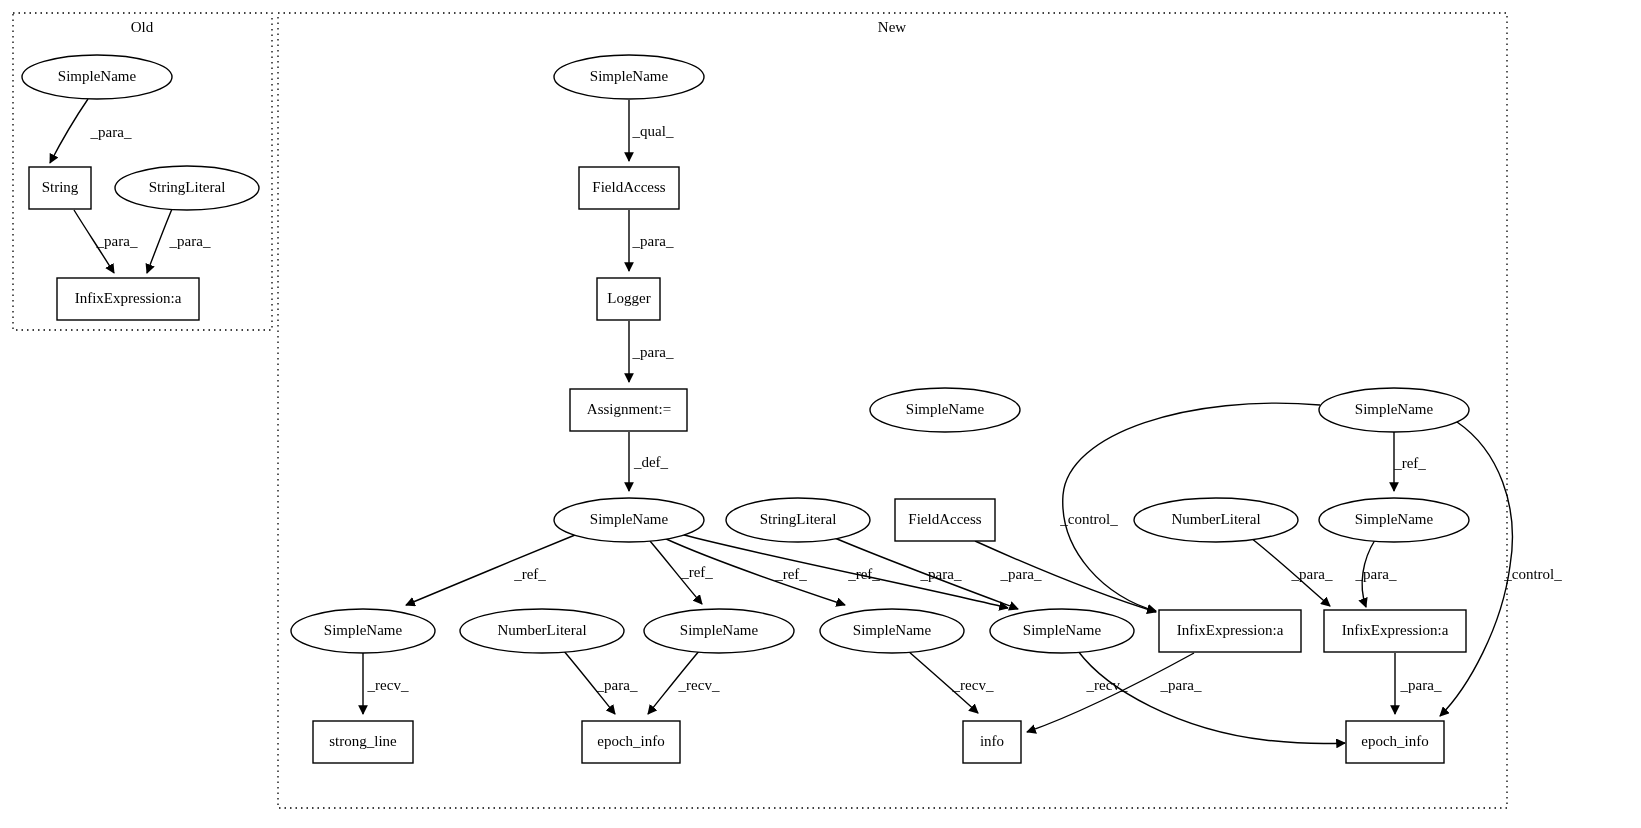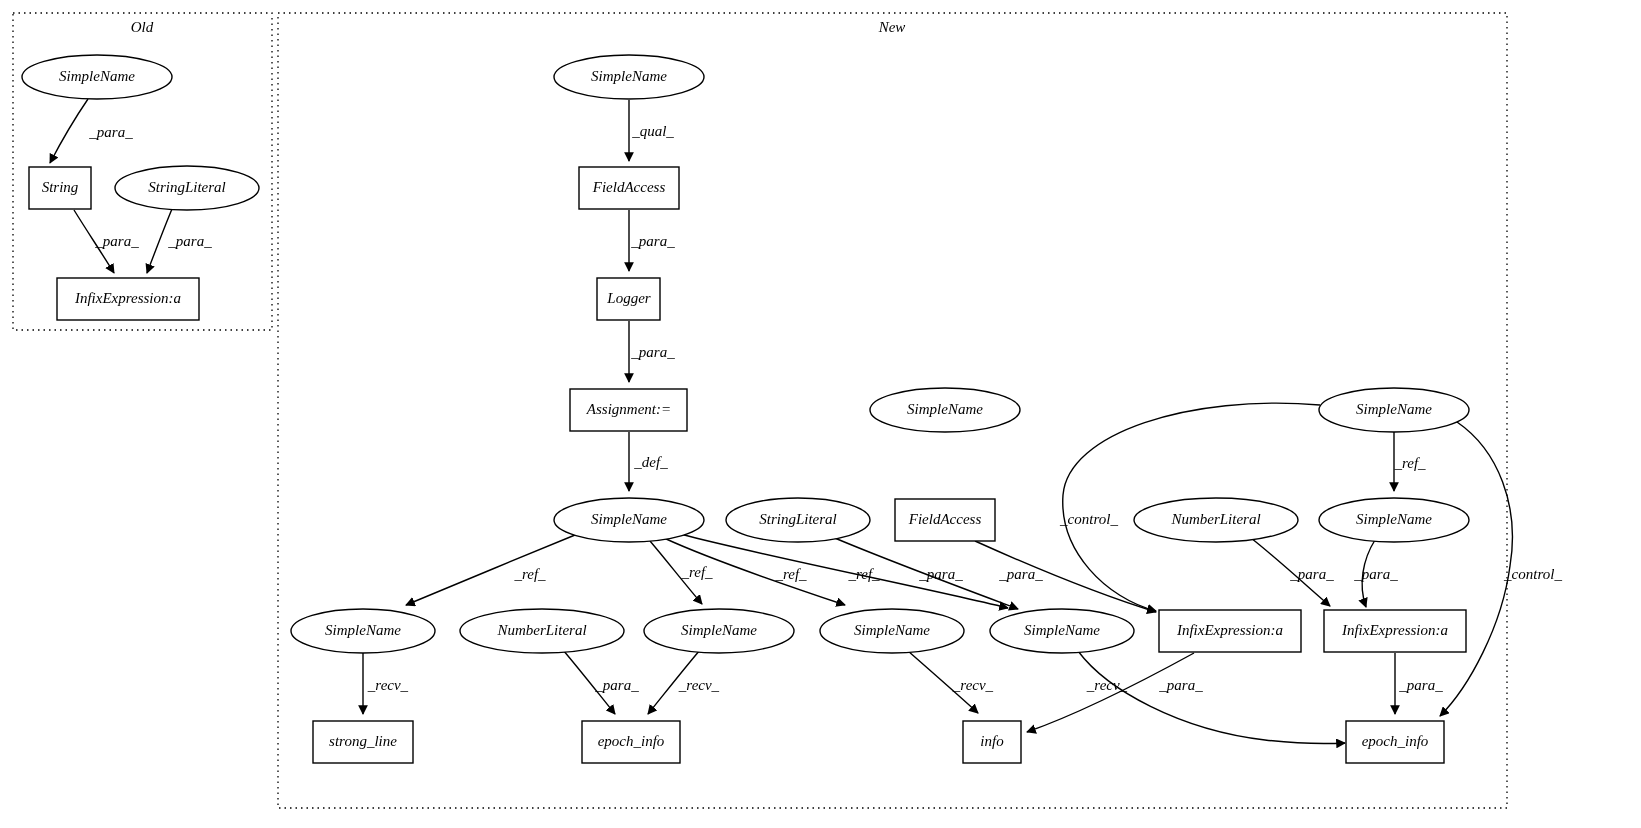--- a/index.html
+++ b/index.html
@@ -1,17 +1,17 @@
 <!DOCTYPE html>
 <html><head>
 <meta charset="utf-8">
 <style>
   html,body{margin:0;padding:0;background:#ffffff;}
   body{width:1641px;height:828px;font-family:"Liberation Serif",serif;}
-  #stage{position:relative;width:1641px;height:828px;overflow:hidden;font-style:italic;}
+  #stage{position:relative;width:1641px;height:828px;overflow:hidden;}
   svg{display:block;}
   .node-label{font-family:"Liberation Serif",serif;font-size:15px;fill:#000;text-anchor:middle;dominant-baseline:middle;}
   .edge-label{font-family:"Liberation Serif",serif;font-size:15px;fill:#000;text-anchor:middle;dominant-baseline:middle;}
   .cluster-label{font-family:"Liberation Serif",serif;font-size:15px;fill:#000;text-anchor:middle;dominant-baseline:middle;}
   .shape{fill:#ffffff;stroke:#000000;stroke-width:1.4;}
   .edge{fill:none;stroke:#000000;stroke-width:1.4;}
   .cluster{fill:none;stroke:#000000;stroke-width:1.3;stroke-dasharray:1.5 4;}
 </style>
 </head>
 <body>

